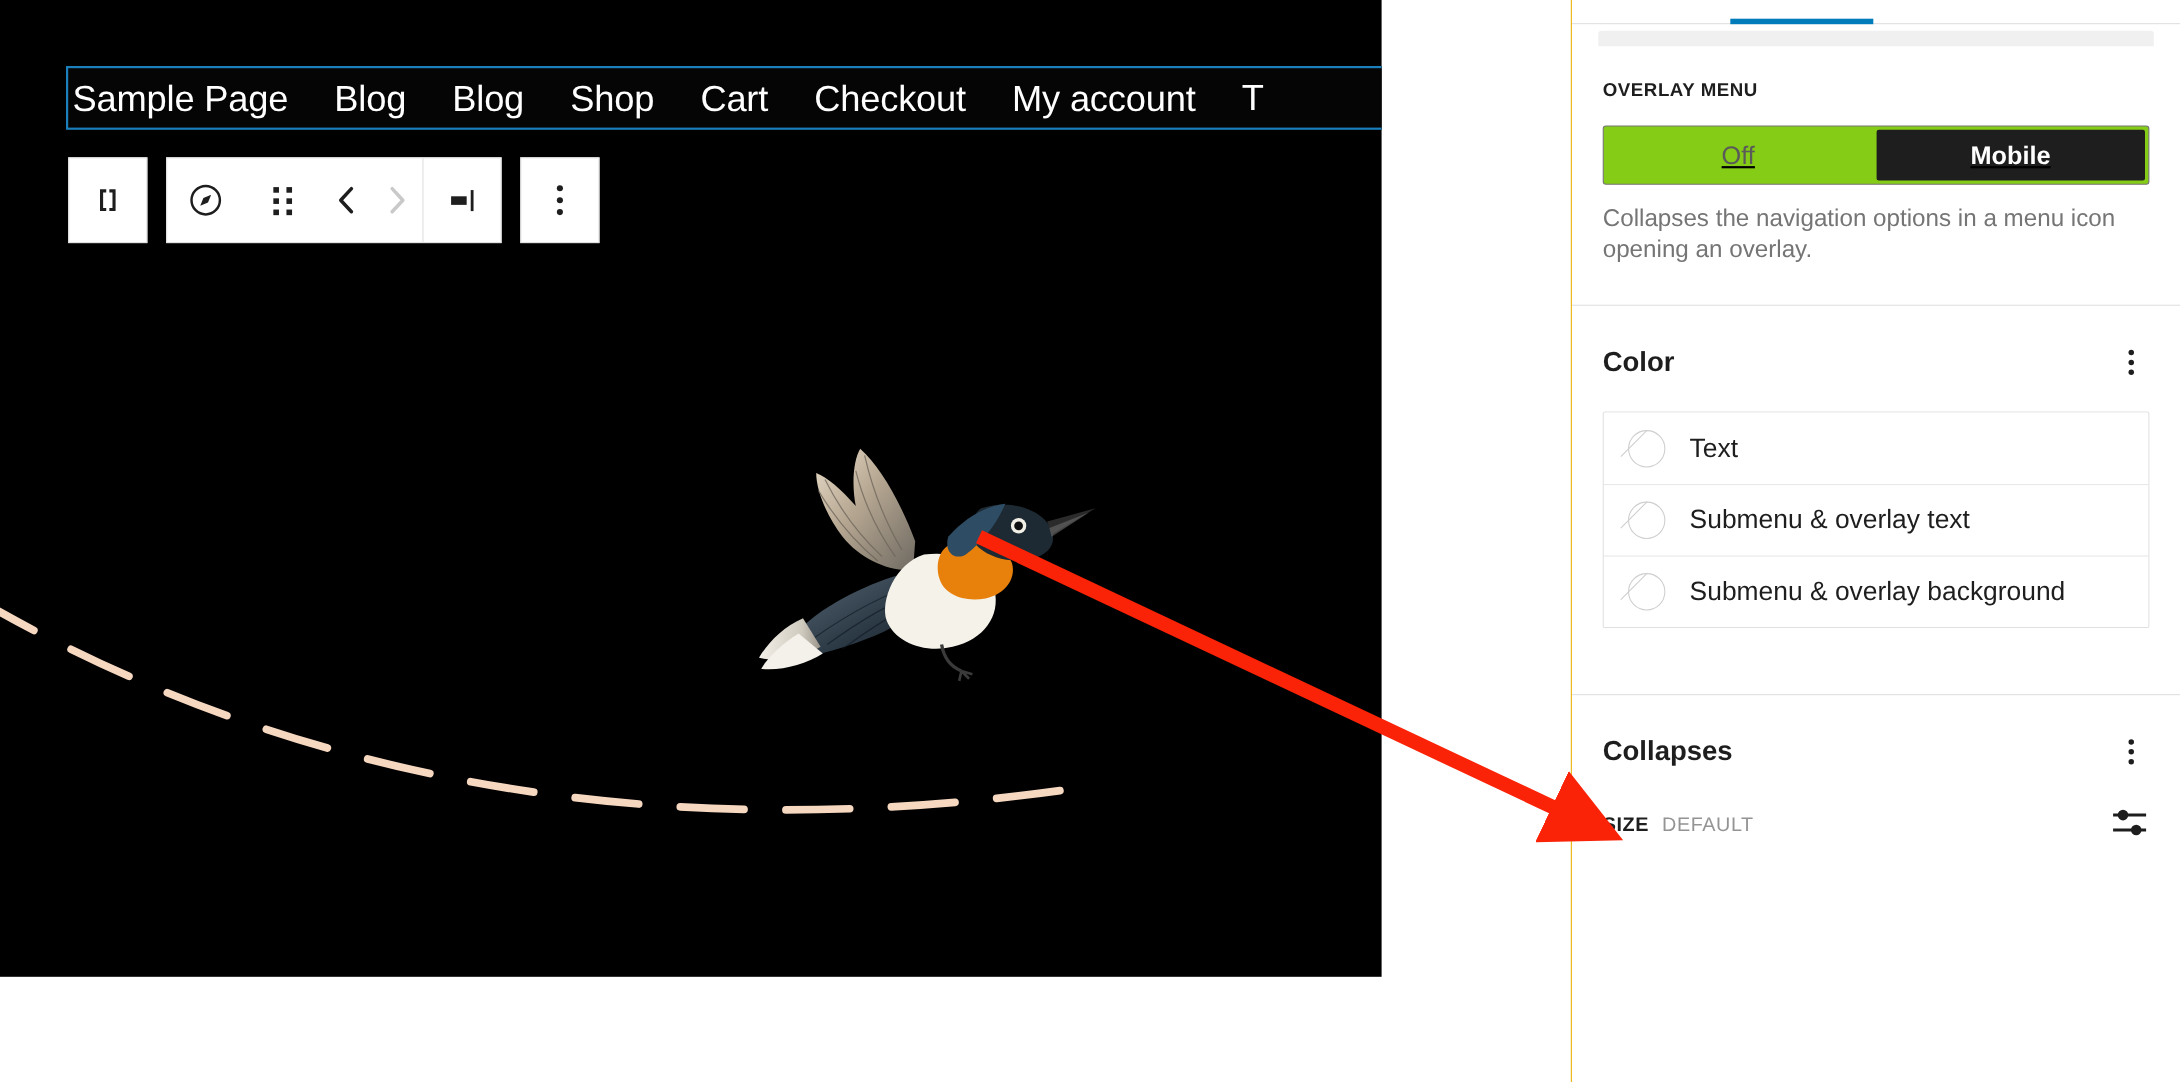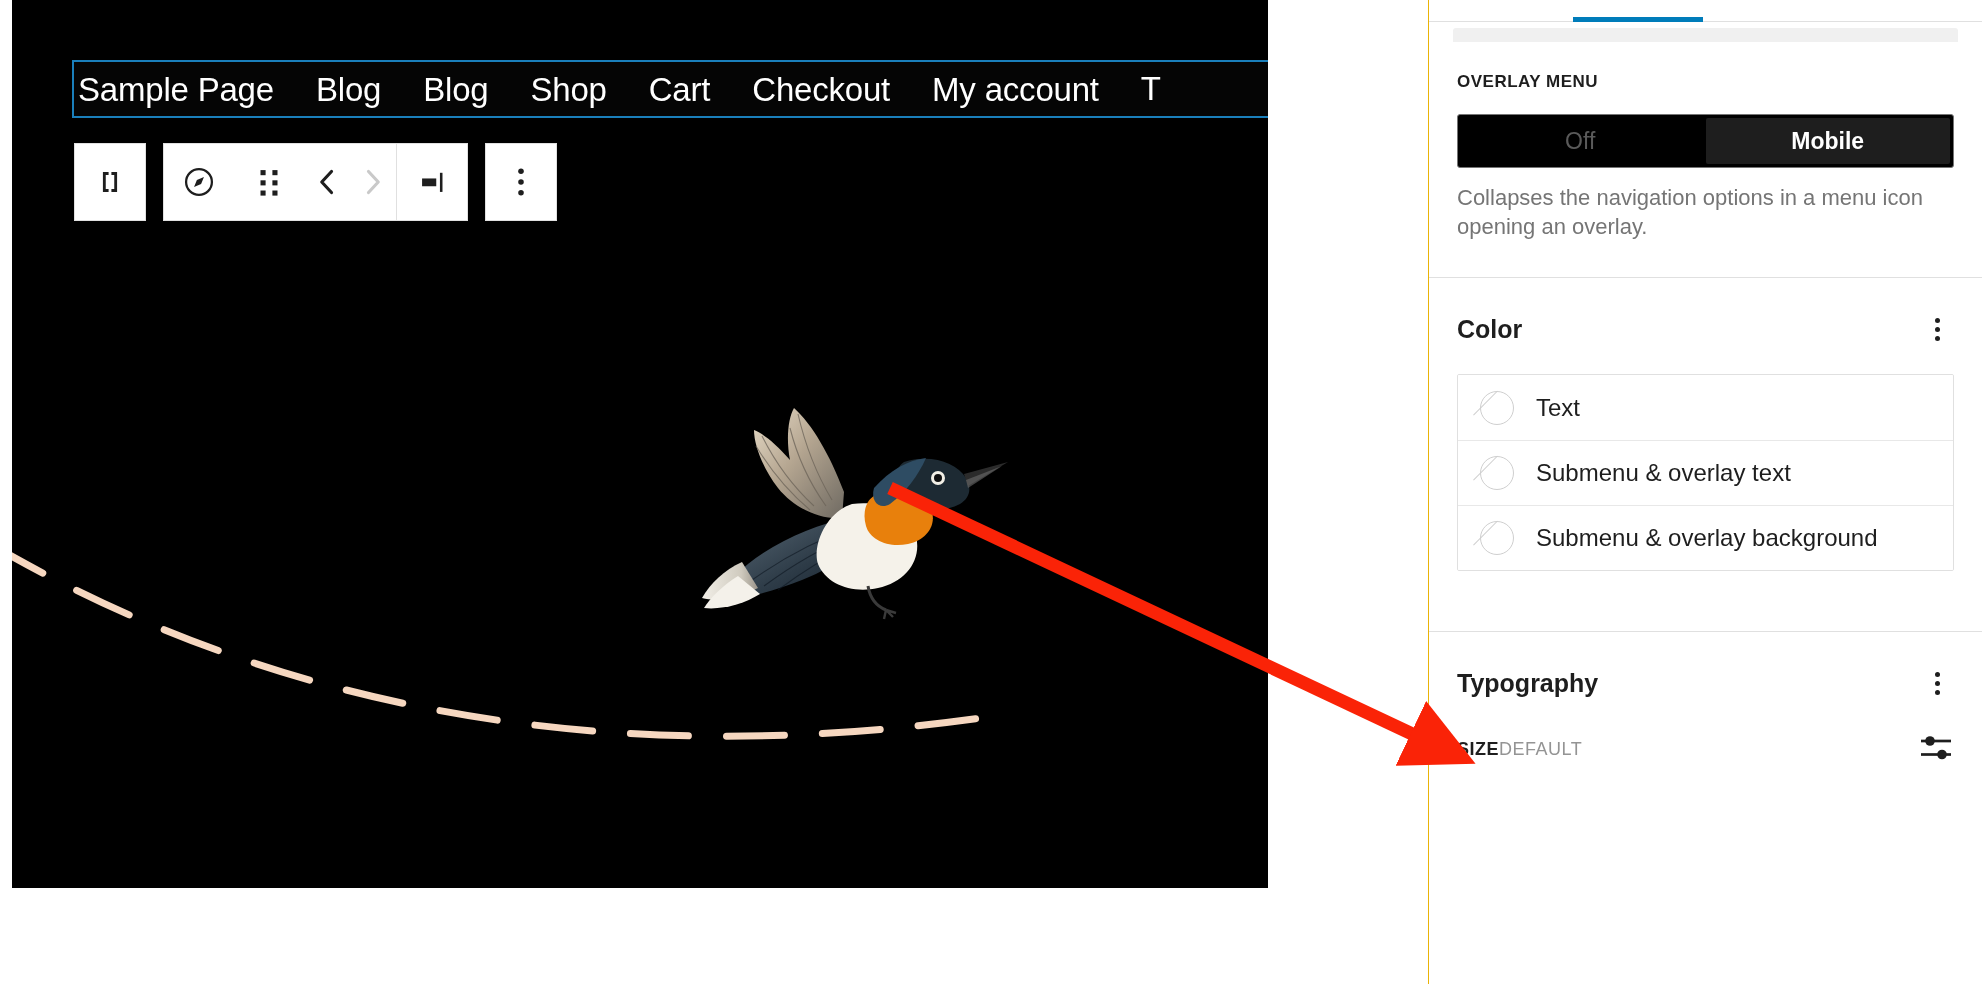--- a/index.html
+++ b/index.html
@@ -6,21 +6,21 @@
   html, body {
     width: 1982px; height: 984px;
     overflow: hidden;
     background: #fff;
     font-family: "Liberation Sans", sans-serif;
   }
   #root { position: relative; width: 1982px; height: 984px; }
 
   
   #canvas {
-    position: absolute; left:12px; top:0;
+    position: absolute; left:0; top:0;
     width: 1256px; height: 984px;
     background: #ffffff;
     overflow: hidden;
   }
   #canvas-black {
     position:absolute; left:0; top:0;
     width: 1428px; height: 888px;
     background: #000000;
   }
 
@@ -129,21 +129,22 @@
     margin-bottom:22px;
   }
 
   
   .seg {
     display:flex;
     border:1px solid #757575;
     border-radius:3px;
     height:54px;
     overflow:hidden;
-    background:#000000;
+    background:#84cc16;
+    text-decoration:underline;
   }
   .seg-item {
     flex:1;
     display:flex; align-items:center; justify-content:center;
     font-size:23px;
     color:#5a5a5a;
     cursor:pointer;
     user-select:none;
   }
   .seg-item.active {
@@ -213,21 +214,21 @@
   }
   .color-label {
     font-size:24px;
     color:#1e1e1e;
   }
 
   .size-row {
     display:flex; align-items:center; justify-content:space-between;
     padding: 32px 28px 0 28px;
   }
-  .size-label-wrap { display:flex; align-items:baseline; }
+  .size-label-wrap { display:flex; align-items:baseline; gap:12px; }
   .size-key { font-size:18px; font-weight:600; letter-spacing:0.5px; color:#1e1e1e; }
   .size-val { font-size:18px; letter-spacing:0.5px; color:#949494; }
 </style>
 </head>
 <body>
 
 <div id="root">
 
   <div id="canvas">
     <div id="canvas-black"></div>
@@ -427,21 +428,21 @@
       </div>
       <div class="color-row">
         <span class="swatch"></span>
         <span class="color-label">Submenu &amp; overlay background</span>
       </div>
     </div>
 
     <div class="divider" style="margin-top:60px"></div>
 
     <div class="panel-head">
-      <span class="panel-title">Typography</span>
+      <span class="panel-title">Collapses</span>
       <span class="kebab">
         <i></i>
         <i></i>
         <i></i>
       </span>
     </div>
 
     <div class="size-row">
       <span class="size-label-wrap">
         <span class="size-key">SIZE</span>

